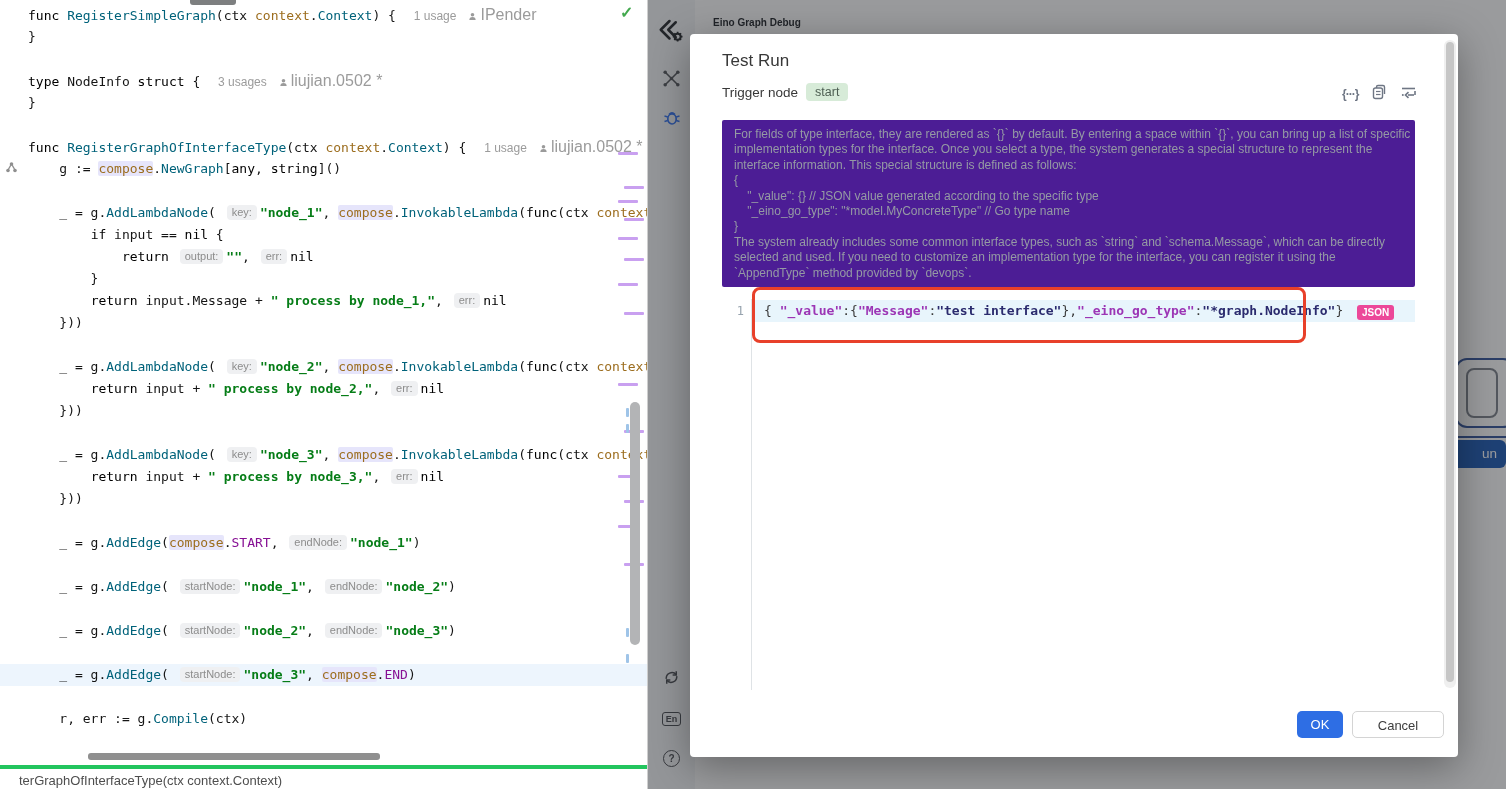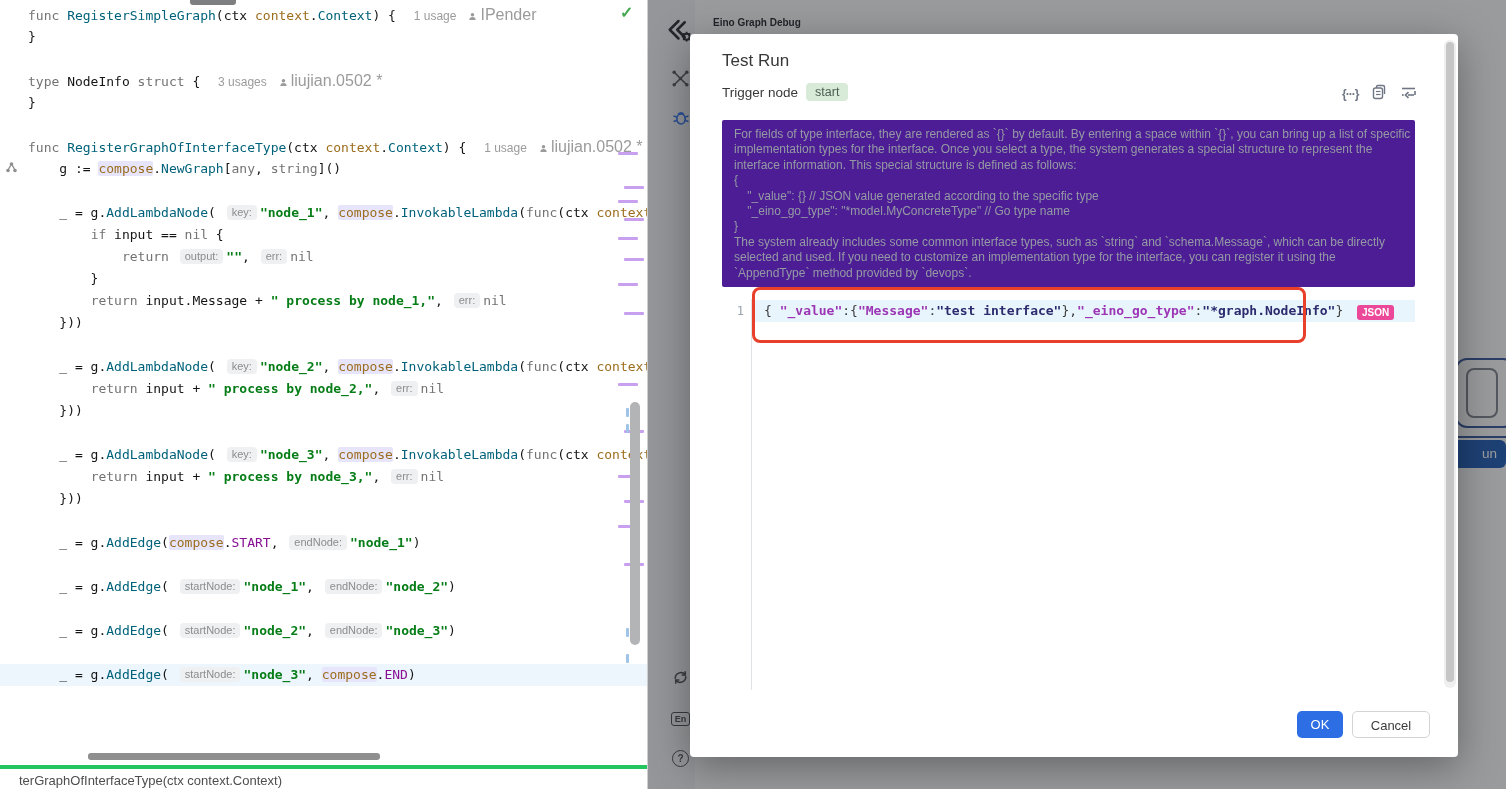--- a/index.html
+++ b/index.html
@@ -5,21 +5,21 @@
   html,body{margin:0;padding:0;}
   body{width:1506px;height:789px;position:relative;overflow:hidden;background:#fff;
        font-family:"Liberation Sans",sans-serif;}
 
   
   .editor{position:absolute;left:0;top:0;width:647px;height:765px;background:#fff;overflow:hidden;}
   .code-lines{position:absolute;left:0;top:4px;width:647px;}
   .code-line{height:22px;line-height:22px;padding-left:28px;white-space:pre;
              font-family:"DejaVu Sans Mono","Liberation Mono",monospace;font-size:13px;color:#111;}
   .code-line.caret{background:#edf5fd;}
-  .sg-k{color:#737373;text-align:center;}
+  .sg-k{color:#000000;text-align:center;}
   .sg-f{color:#00627a;}
   .sg-t{color:#00627a;}
   .sg-p{color:#151515;}
   .sg-g{color:#9c6d1e;}
   .sg-gh{color:#9c6d1e;background:#e6e5fb;border-radius:2px;}
   .sg-s{color:#067d17;font-weight:600;}
   .sg-c{color:#871094;}
   .sg-h{display:inline-block;background:#eff0f2;color:#8c8c8c;border-radius:4px;
         font-family:"Liberation Sans",sans-serif;font-size:11px;line-height:15px;
         padding:0 5px;margin:0 3px;vertical-align:1px;}
@@ -33,21 +33,21 @@
   .blue-mark{position:absolute;width:3px;height:9px;background:#9fc4e8;border-radius:1px;}
   .vscroll-thumb{position:absolute;left:630px;top:402px;width:10px;height:243px;background:#b3b4b6;border-radius:5px;}
   .hscroll-thumb{position:absolute;left:88px;top:753px;width:292px;height:7px;background:#8f8f8f;border-radius:3px;}
   .breadcrumb-bar{position:absolute;left:0;top:765px;width:647px;height:36px;background:#fff;
                   border-top:4px solid #22c55e;line-height:24px;font-size:13px;color:#4e4e4e;padding-left:19px;box-sizing:border-box;}
 
   
   .right-panel{position:absolute;left:647px;top:0;width:859px;height:789px;background:#fdfdfd;
                border-left:1px solid #cfcfcf;box-sizing:border-box;overflow:hidden;}
   .strip{position:absolute;left:0;top:0;width:47px;height:100%;background:#f3f4f6;}
-  .strip-icon{position:absolute;left:0;width:47px;text-align:center;color:#3c3f44;padding-left:9px;}
+  .strip-icon{position:absolute;left:0;width:47px;text-align:center;color:#3c3f44;}
   .panel-title{position:absolute;left:65px;top:17px;font-size:10px;font-weight:bold;color:#1f2328;}
   .bg-outline-box{position:absolute;left:807px;top:358px;width:60px;height:70px;border:2px solid #33549c;border-radius:12px;box-sizing:border-box;}
   .bg-inner-box{position:absolute;left:818px;top:368px;width:32px;height:50px;border:2px solid #7d828a;border-radius:8px;box-sizing:border-box;}
   .bg-hline{position:absolute;left:802px;top:436px;width:57px;border-top:2px solid #33549c;}
   .bg-run-btn{position:absolute;left:804px;top:440px;width:54px;height:28px;background:#1d59b4;border-radius:6px;
               color:#fff;font-size:13.5px;line-height:28px;text-align:right;padding-right:9px;box-sizing:border-box;}
   .lang-badge{display:inline-block;border:1.5px solid #4a4d52;border-radius:3px;color:#4a4d52;
               font-size:9px;font-weight:bold;padding:1px 3px;}
   .help-badge{display:inline-block;width:15px;height:15px;border:1.5px solid #4a4d52;border-radius:50%;
               color:#4a4d52;font-size:10px;font-weight:bold;line-height:15px;}
@@ -70,21 +70,21 @@
   .red-box{position:absolute;left:62px;top:253px;width:554px;height:56px;border:3px solid #e8402a;border-radius:8px;box-sizing:border-box;}
   .json-line{position:absolute;left:74px;top:266px;height:22px;line-height:22px;white-space:pre;
              font-family:"DejaVu Sans Mono","Liberation Mono",monospace;font-size:13px;}
   .jg-key{color:#9c36b5;font-weight:600;}
   .jg-val{color:#2b2b6e;font-weight:600;}
   .jg-p{color:#3a3a3a;}
   .json-badge{position:absolute;left:667px;top:271px;background:#ec4899;color:#fff;font-size:10px;font-weight:bold;
               border-radius:3px;padding:2px 5px;}
   .btn{position:absolute;top:677px;height:27px;border-radius:5px;font-size:13px;text-align:center;line-height:27px;box-sizing:border-box;}
   .btn-ok{left:607px;width:46px;background:#2e6ee4;color:#fff;}
-  .btn-cancel{left:662px;width:78px;background:#fff;border:1px solid #d4d4d4;color:#3c3c3c;}
+  .btn-cancel{left:662px;width:92px;background:#fff;border:1px solid #d4d4d4;color:#3c3c3c;}
   .modal-scroll-track{position:absolute;left:754px;top:6px;width:12px;height:648px;background:#efefef;border-radius:6px;}
   .modal-scroll-thumb{position:absolute;left:2px;top:2px;width:8px;height:640px;background:#c6c6c6;border-radius:4px;}
 </style>
 </head>
 <body>
 
 <div class="editor">
   <div class="code-lines">
       <div class="code-line"><span class="sg-k">func </span><span class="sg-f">RegisterSimpleGraph</span><span class="sg-p">(ctx </span><span class="sg-g">context</span><span class="sg-p">.</span><span class="sg-t">Context</span><span class="sg-p">) { </span><span class="sg-m">1 usage</span><span class="sg-a"><svg width="9" height="9" viewBox="0 0 10 10">
             <circle cx="5" cy="3" r="2" fill="#9b9b9b"></circle>
@@ -120,20 +120,21 @@
       <div class="code-line"><span class="sg-p">    }))</span></div>
       <div class="code-line"></div>
       <div class="code-line"><span class="sg-p">    _ = g.</span><span class="sg-f">AddEdge</span><span class="sg-p">(</span><span class="sg-gh">compose</span><span class="sg-p">.</span><span class="sg-c">START</span><span class="sg-p">, </span><span class="sg-h">endNode:</span><span class="sg-s">"node_1"</span><span class="sg-p">)</span></div>
       <div class="code-line"></div>
       <div class="code-line"><span class="sg-p">    _ = g.</span><span class="sg-f">AddEdge</span><span class="sg-p">( </span><span class="sg-h">startNode:</span><span class="sg-s">"node_1"</span><span class="sg-p">, </span><span class="sg-h">endNode:</span><span class="sg-s">"node_2"</span><span class="sg-p">)</span></div>
       <div class="code-line"></div>
       <div class="code-line"><span class="sg-p">    _ = g.</span><span class="sg-f">AddEdge</span><span class="sg-p">( </span><span class="sg-h">startNode:</span><span class="sg-s">"node_2"</span><span class="sg-p">, </span><span class="sg-h">endNode:</span><span class="sg-s">"node_3"</span><span class="sg-p">)</span></div>
       <div class="code-line"></div>
       <div class="code-line caret"><span class="sg-p">    _ = g.</span><span class="sg-f">AddEdge</span><span class="sg-p">( </span><span class="sg-h">startNode:</span><span class="sg-s">"node_3"</span><span class="sg-p">, </span><span class="sg-gh">compose</span><span class="sg-p">.</span><span class="sg-c">END</span><span class="sg-p">)</span></div>
       <div class="code-line"></div>
+      <div class="code-line"><span class="sg-p">    r, err := g.</span><span class="sg-f">Compile</span><span class="sg-p">(ctx)</span></div>
     </div>
 
   <div class="gutter-run-icon">
     <svg width="15" height="15" viewBox="0 0 15 15">
       <line x1="4" y1="10" x2="7.5" y2="4" stroke="#8f8f8f" stroke-width="1.4"></line>
       <line x1="11" y1="10" x2="7.5" y2="4" stroke="#8f8f8f" stroke-width="1.4"></line>
       <circle cx="4" cy="10.5" r="1.8" fill="#8f8f8f"></circle>
       <circle cx="7.5" cy="4" r="1.8" fill="#8f8f8f"></circle>
       <circle cx="11" cy="10.5" r="1.8" fill="#8f8f8f"></circle>
     </svg>

